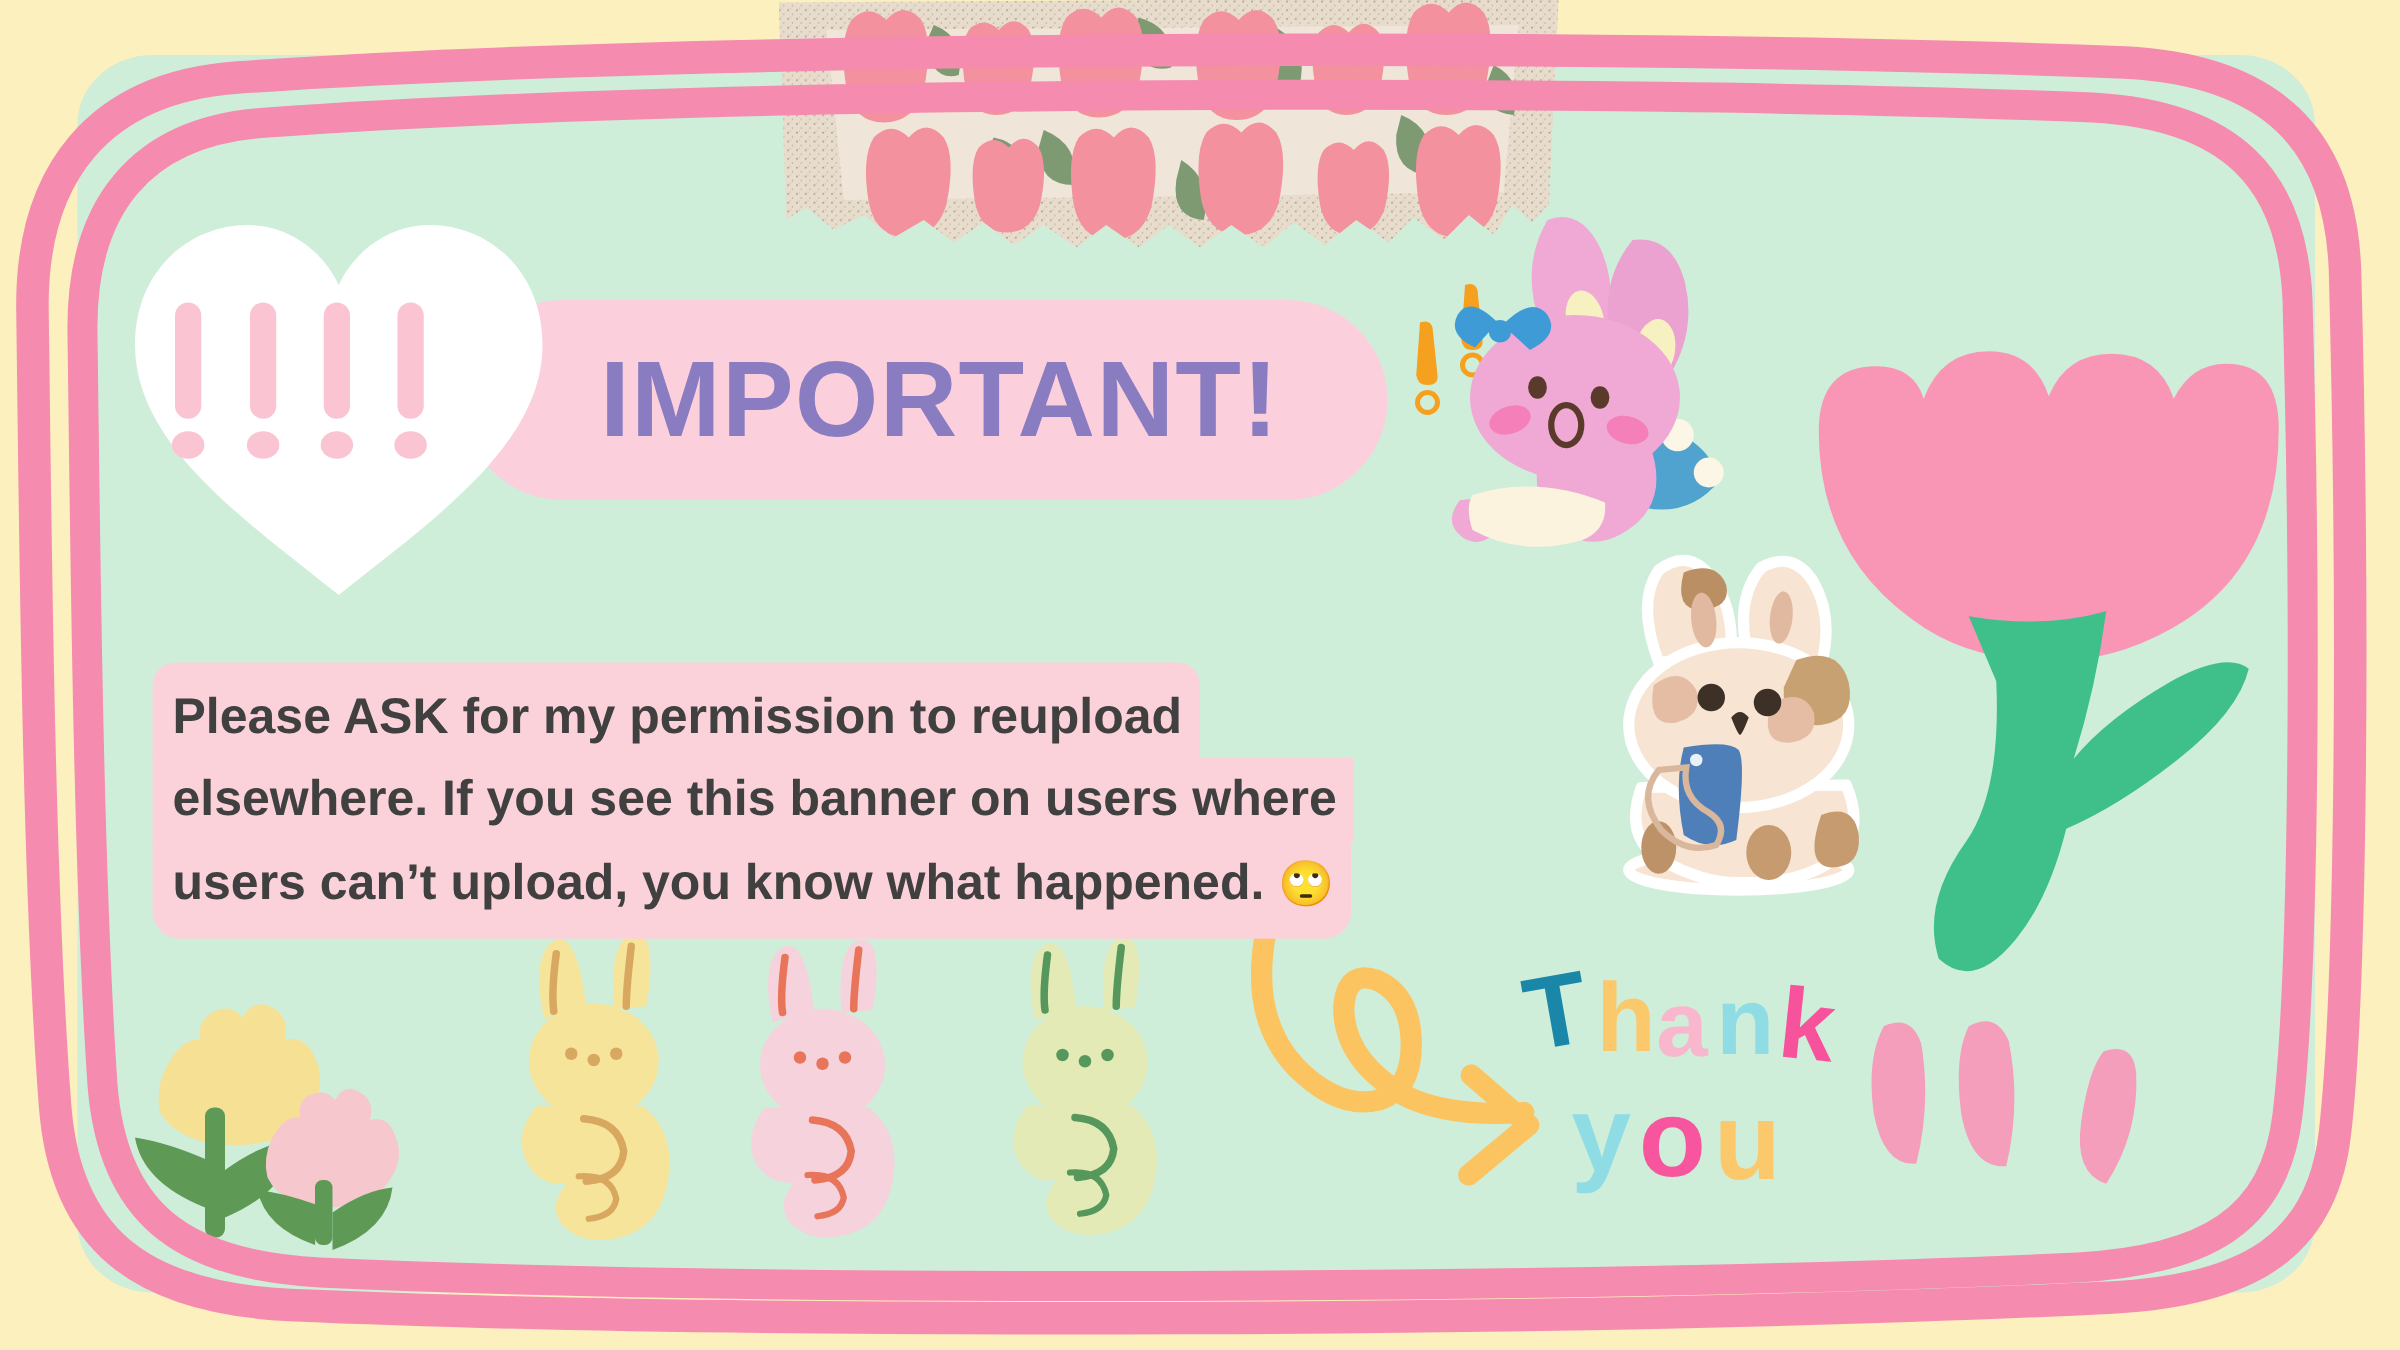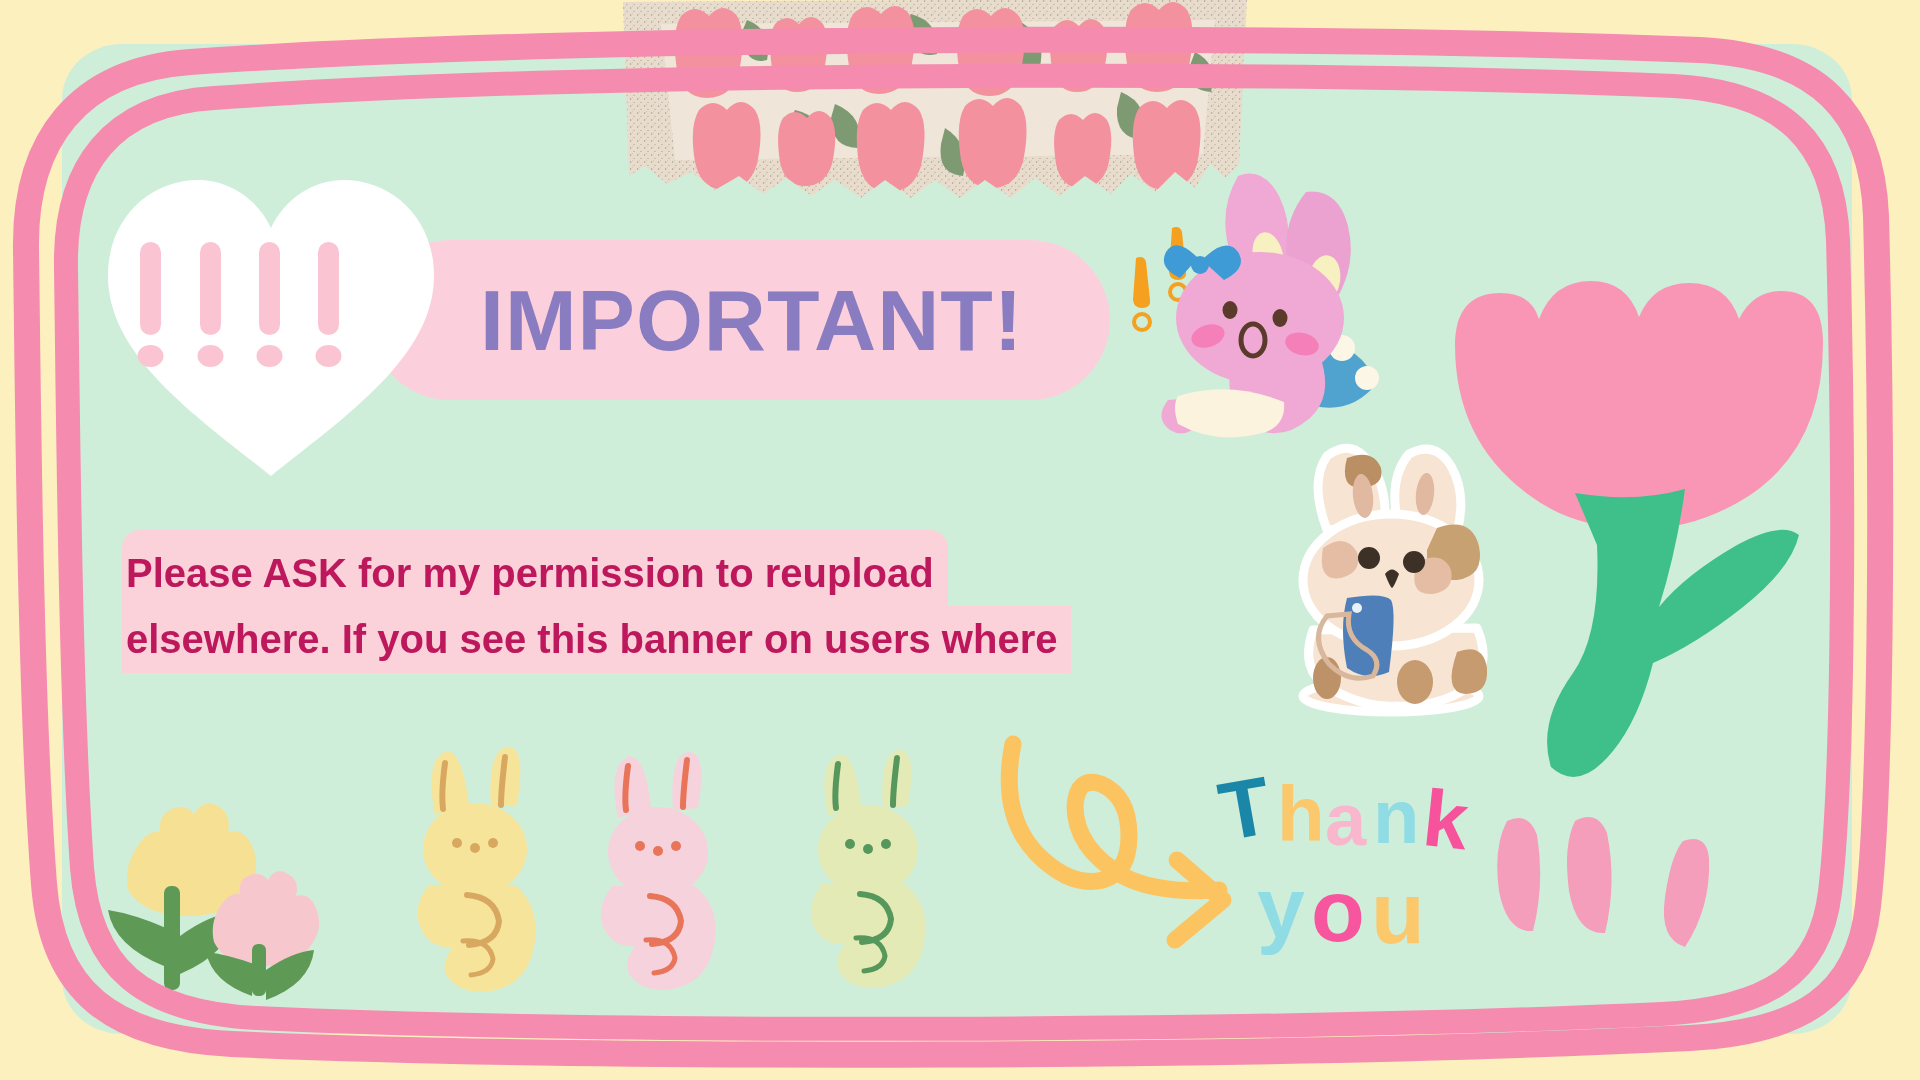--- a/index.html
+++ b/index.html
@@ -45,25 +45,25 @@
 
   
   #body-text{
     position:absolute;
     left:122px; top:530px; width:1045px;
     z-index:6;
   }
   #body-text .ln{
     display:block;
     background:#FBD2DA;
-    color:#be185d;
+    color:#404040;
     font-size:40px;
     font-weight:700;
     line-height:1.46;
-    padding:4px 14px 4px 4px;
+    padding:4px 14px 4px 16px;
     width:max-content;
     max-width:1045px;
     white-space:nowrap;
   }
   #body-text .ln:nth-child(1){ border-radius:18px 18px 0 0; padding-top:14px; }
   #body-text .ln:nth-child(3){ border-radius:0 0 22px 22px; padding-bottom:16px; }
   .emoji{ font-size:36px; }
 
   
   .art{ position:absolute; }
@@ -366,20 +366,21 @@
         <text x="42" y="182" font-size="86" fill="#8FDCE4">y</text>
         <text x="96" y="186" font-size="88" fill="#F7559D">o</text>
         <text x="156" y="188" font-size="88" fill="#FBC86B">u</text>
       </g>
     </svg>
   </div>
 
   <div id="body-text">
     <span class="ln">Please ASK for my permission to reupload</span>
     <span class="ln">elsewhere. If you see this banner on users where</span>
+    <span class="ln"><span>users can’t upload, you know what happened.</span> <span class="emoji">🙄</span></span>
   </div>
 
   <div class="layer" id="pink-frame">
     <svg viewBox="0 0 1920 1080">
       <g fill="none" stroke="#F58BAE" stroke-linecap="round" stroke-linejoin="round">
 
         <path stroke-width="26" d="M26 250 C 24 140, 78 70, 190 62
                  C 560 36, 1290 34, 1700 50
                  C 1818 56, 1872 112, 1876 216
                  C 1884 520, 1880 802, 1868 906

